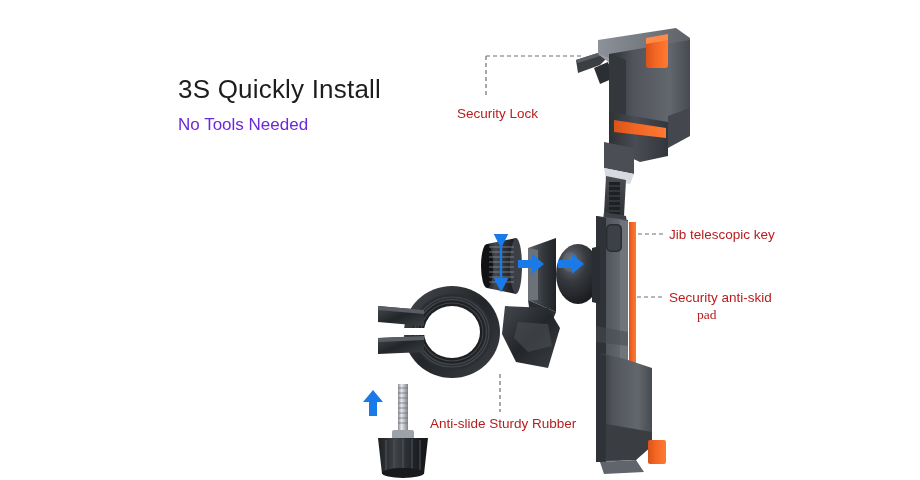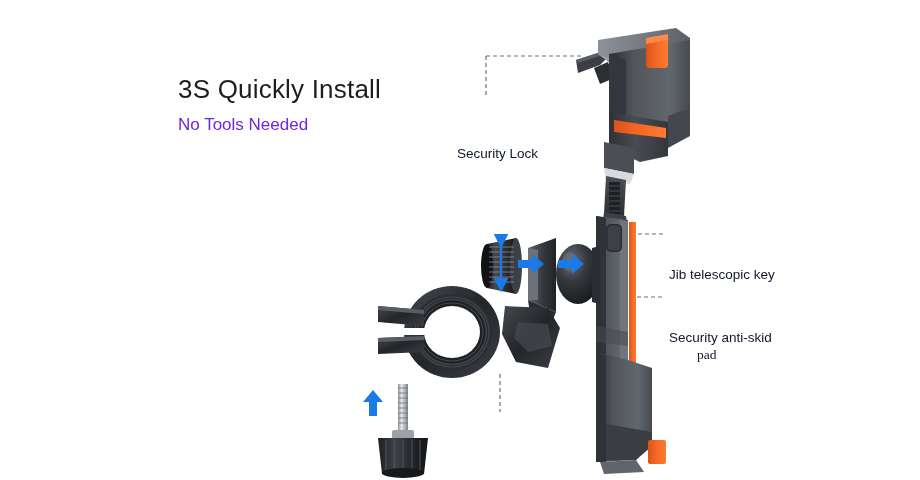--- a/index.html
+++ b/index.html
@@ -15,41 +15,42 @@
   #title{
     left:178px;top:58px;
     font-size:26px;color:#1d1d1d;font-weight:400;
     letter-spacing:.2px;
   }
   #subtitle{
     left:178px;top:99px;
     font-size:17px;color:#6d28d9;font-weight:400;
   }
   .callout{
-    font-size:13.5px;color:#0f172a;font-weight:400;margin-top:40px;
+    font-size:13.5px;color:#b91c1c;font-weight:400;
   }
   #lbl-security{left:457px;top:90px;}
   #lbl-jib{left:669px;top:211px;}
   #lbl-silicone{left:669px;top:274px;}
   #lbl-silicone-2{left:697px;top:291px;font-family:Liberation Serif, serif;}
   #lbl-rubber{left:430px;top:400px;}
   svg{position:absolute;left:0;top:0;}
 </style>
 </head>
 <body>
 
 <div id="stage">
 
   <div class="txt" id="title">3S Quickly Install</div>
   <div class="txt" id="subtitle">No Tools Needed</div>
 
   <div class="txt callout" id="lbl-security">Security Lock</div>
   <div class="txt callout" id="lbl-jib">Jib telescopic key</div>
   <div class="txt callout" id="lbl-silicone">Security anti-skid</div>
   <div class="txt callout" id="lbl-silicone-2">pad</div>
+  <div class="txt callout" id="lbl-rubber">Anti-slide Sturdy Rubber</div>
 
   <svg width="920" height="480" viewBox="0 0 920 480">
     <defs>
       <linearGradient id="gDark" x1="0" y1="0" x2="1" y2="0">
         <stop offset="0%" stop-color="#2e3135"></stop>
         <stop offset="45%" stop-color="#494d53"></stop>
         <stop offset="100%" stop-color="#33363b"></stop>
       </linearGradient>
       <linearGradient id="gDarkV" x1="0" y1="0" x2="0" y2="1">
         <stop offset="0%" stop-color="#4b4f55"></stop>

